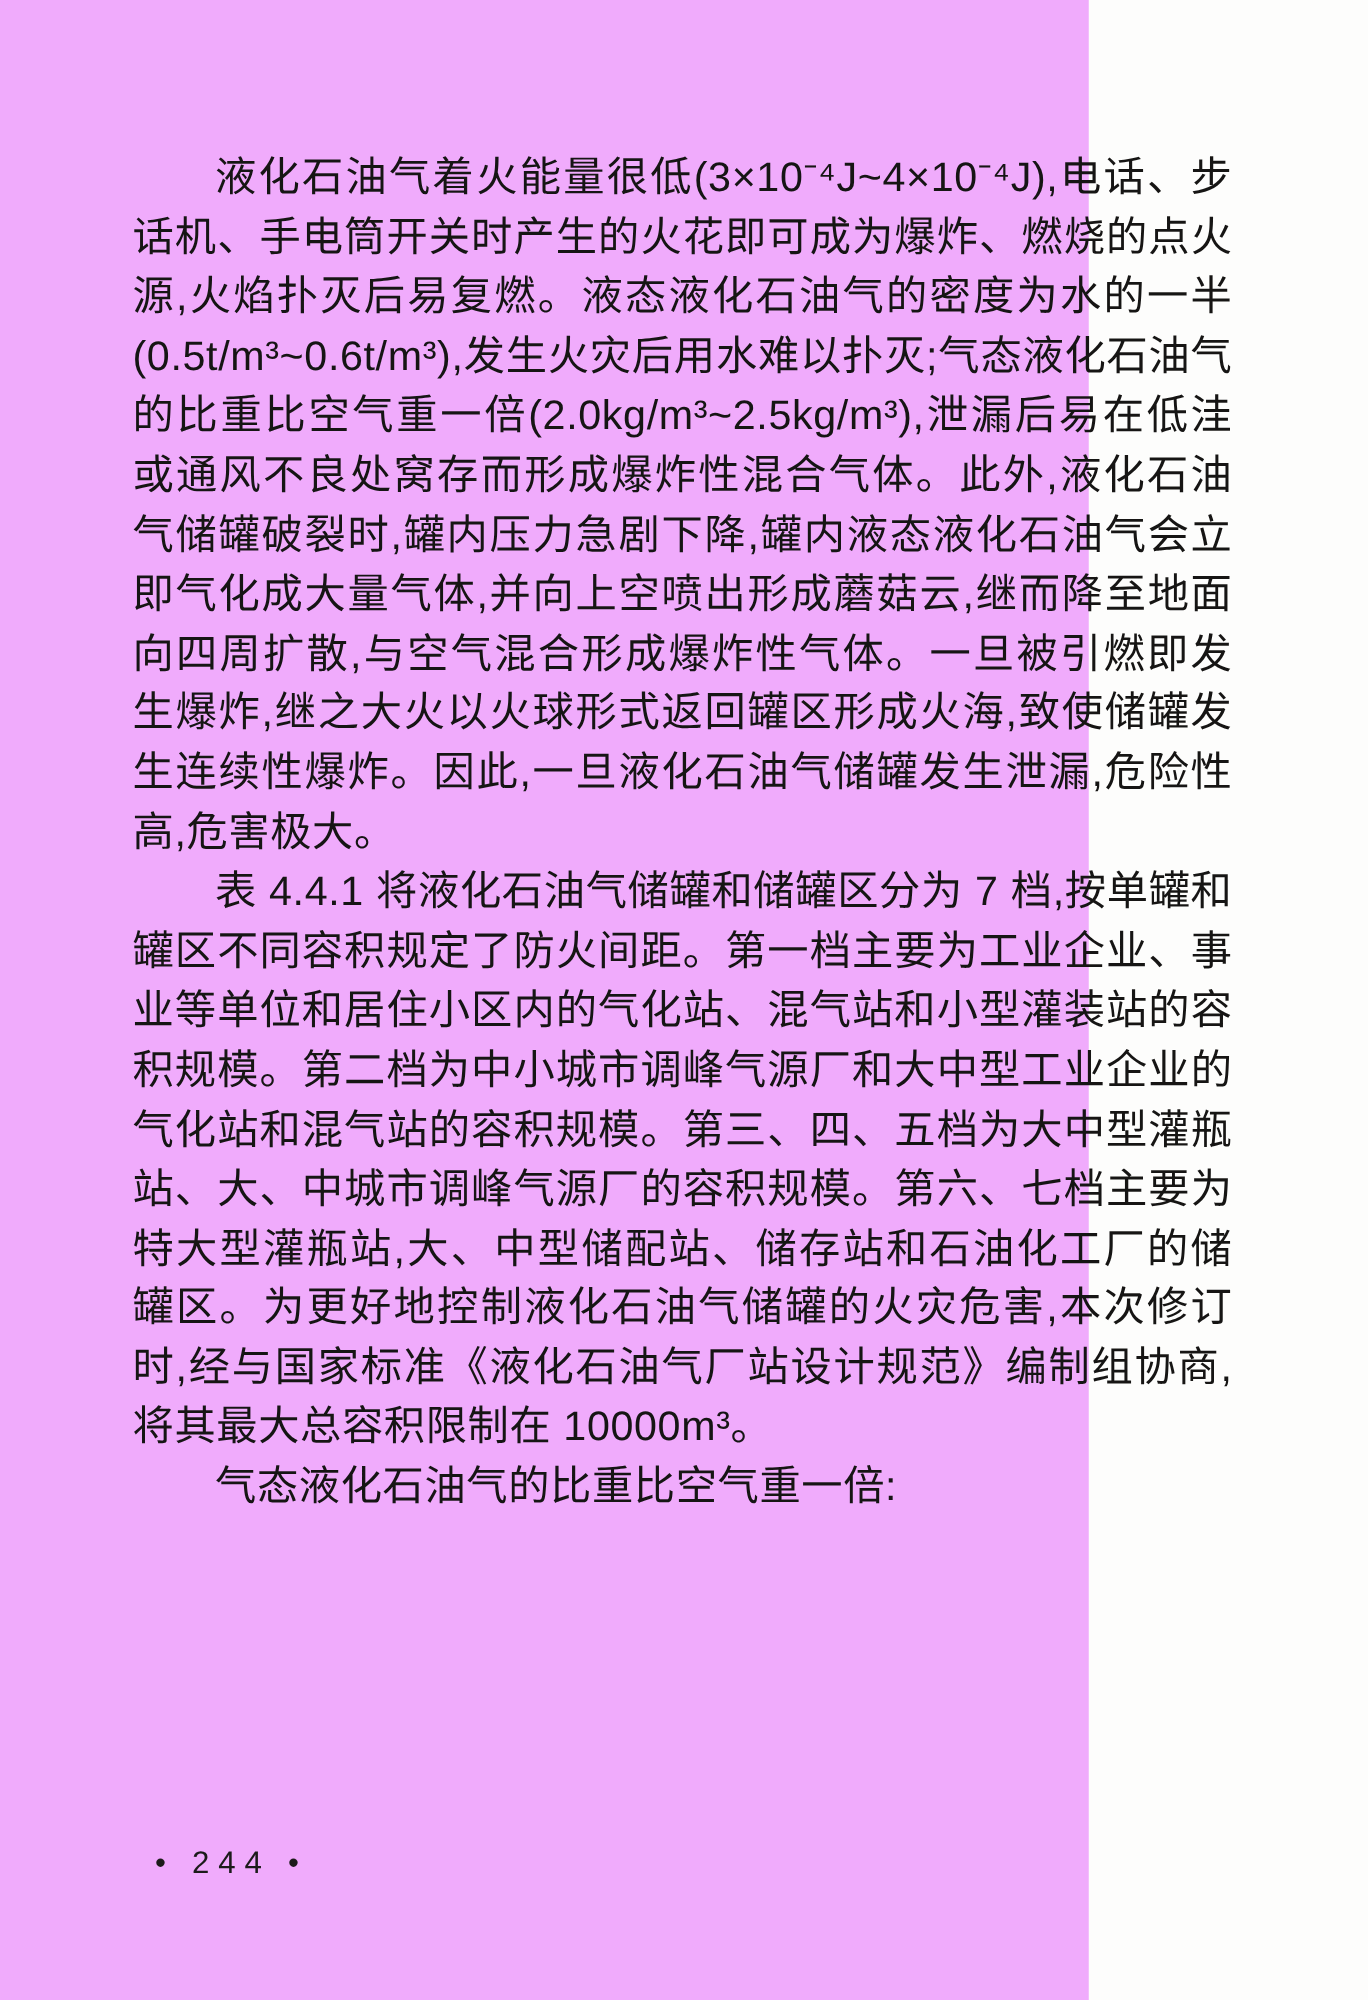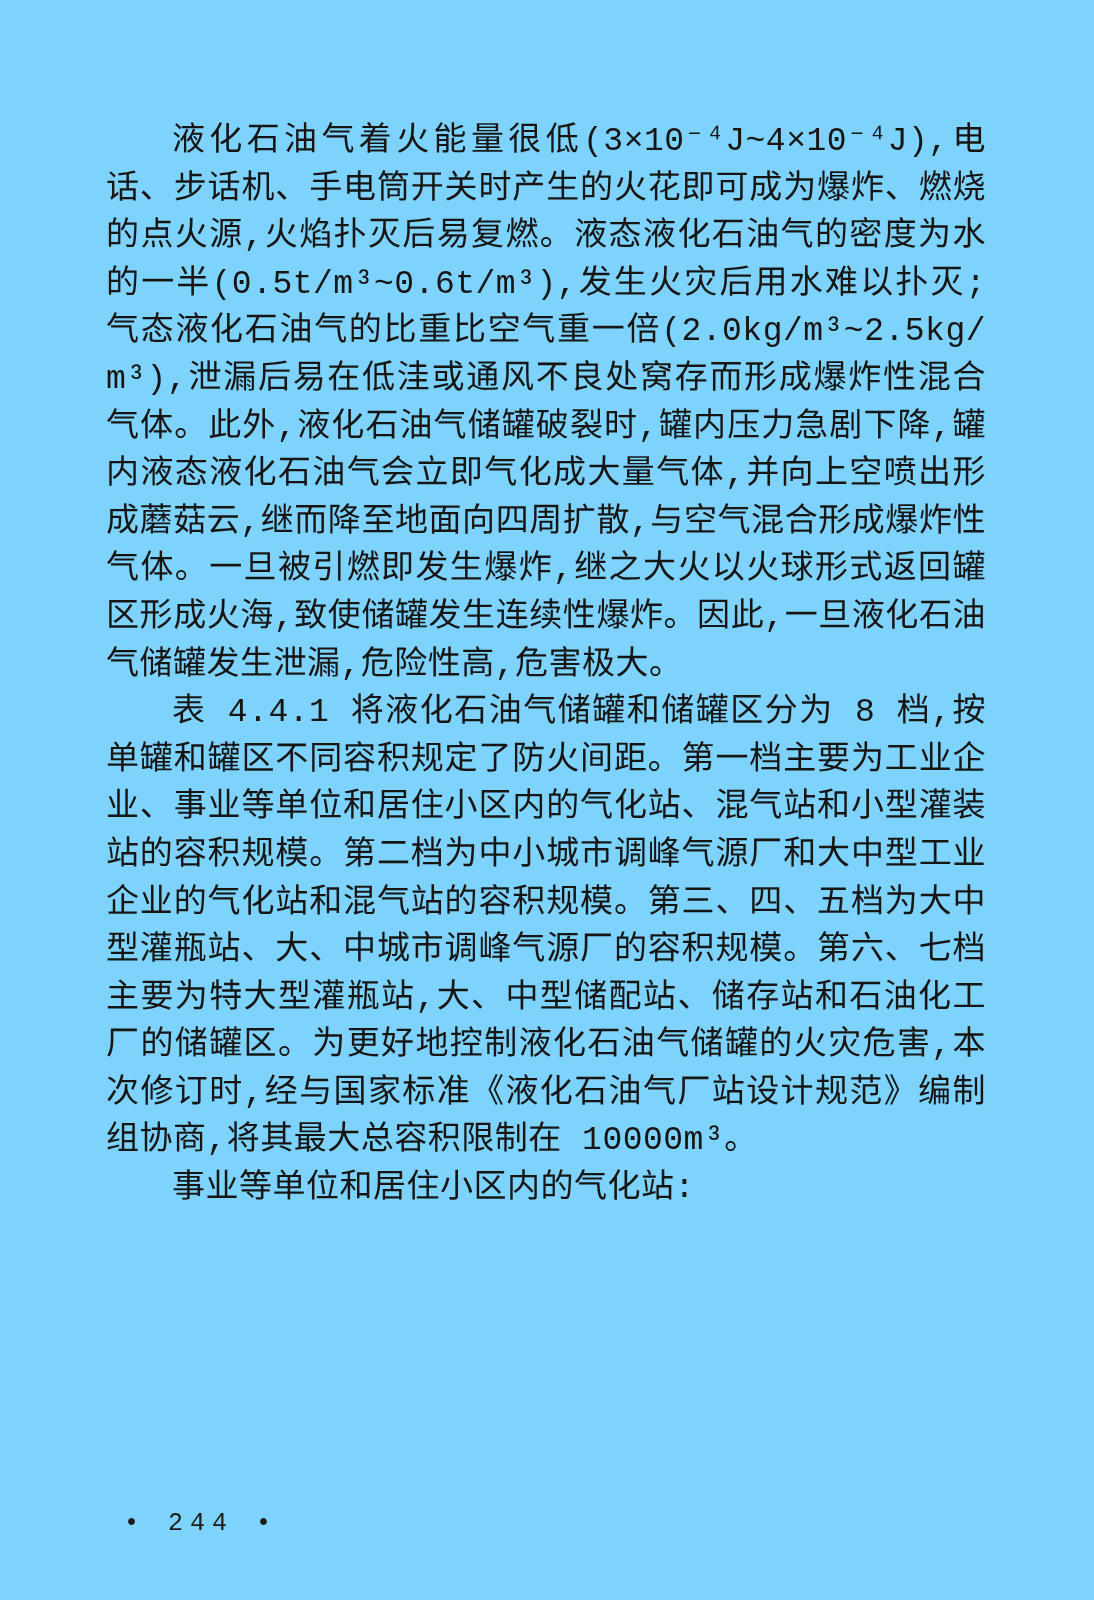--- a/index.html
+++ b/index.html
@@ -7,24 +7,24 @@
     padding: 0;
   }
   body {
     width: 1094px;
     height: 1600px;
     background: #fdfdfc;
     overflow: hidden;
   }
   .page {
     position: relative;
-    width: 1094px;
+    width: 871px;
     height: 1600px;
-    background: #7dd3fc;
-    font-family: Liberation Mono, monospace;
+    background: #f0abfc;
+    font-family: Liberation Sans, sans-serif;
     color: #161514;
   }
   .content {
     position: absolute;
     left: 106px;
     top: 118px;
     width: 880px;
   }
   .para {
     margin: 0;
@@ -36,27 +36,26 @@
     word-break: break-all;
   }
   .footer {
     position: absolute;
     left: 124px;
     top: 1476px;
     font-size: 25px;
     letter-spacing: 7px;
     color: #1c1b1a;
     white-space: nowrap;
-    margin-top: 33px;
   }
 </style>
 </head>
 <body>
 
 <div class="page">
   <main class="content">
     <p class="para">液化石油气着火能量很低(3×10⁻⁴J~4×10⁻⁴J),电话、步话机、手电筒开关时产生的火花即可成为爆炸、燃烧的点火源,火焰扑灭后易复燃。液态液化石油气的密度为水的一半(0.5t/m³~0.6t/m³),发生火灾后用水难以扑灭;气态液化石油气的比重比空气重一倍(2.0kg/m³~2.5kg/m³),泄漏后易在低洼或通风不良处窝存而形成爆炸性混合气体。此外,液化石油气储罐破裂时,罐内压力急剧下降,罐内液态液化石油气会立即气化成大量气体,并向上空喷出形成蘑菇云,继而降至地面向四周扩散,与空气混合形成爆炸性气体。一旦被引燃即发生爆炸,继之大火以火球形式返回罐区形成火海,致使储罐发生连续性爆炸。因此,一旦液化石油气储罐发生泄漏,危险性高,危害极大。</p>
-    <p class="para">表 4.4.1 将液化石油气储罐和储罐区分为 8 档,按单罐和罐区不同容积规定了防火间距。第一档主要为工业企业、事业等单位和居住小区内的气化站、混气站和小型灌装站的容积规模。第二档为中小城市调峰气源厂和大中型工业企业的气化站和混气站的容积规模。第三、四、五档为大中型灌瓶站、大、中城市调峰气源厂的容积规模。第六、七档主要为特大型灌瓶站,大、中型储配站、储存站和石油化工厂的储罐区。为更好地控制液化石油气储罐的火灾危害,本次修订时,经与国家标准《液化石油气厂站设计规范》编制组协商,将其最大总容积限制在 10000m³。</p>
-    <p class="para">事业等单位和居住小区内的气化站:</p>
+    <p class="para">表 4.4.1 将液化石油气储罐和储罐区分为 7 档,按单罐和罐区不同容积规定了防火间距。第一档主要为工业企业、事业等单位和居住小区内的气化站、混气站和小型灌装站的容积规模。第二档为中小城市调峰气源厂和大中型工业企业的气化站和混气站的容积规模。第三、四、五档为大中型灌瓶站、大、中城市调峰气源厂的容积规模。第六、七档主要为特大型灌瓶站,大、中型储配站、储存站和石油化工厂的储罐区。为更好地控制液化石油气储罐的火灾危害,本次修订时,经与国家标准《液化石油气厂站设计规范》编制组协商,将其最大总容积限制在 10000m³。</p>
+    <p class="para">气态液化石油气的比重比空气重一倍:</p>
   </main>
 
   <div class="footer">• 244 •</div>
 </div>
 
 </body></html>

